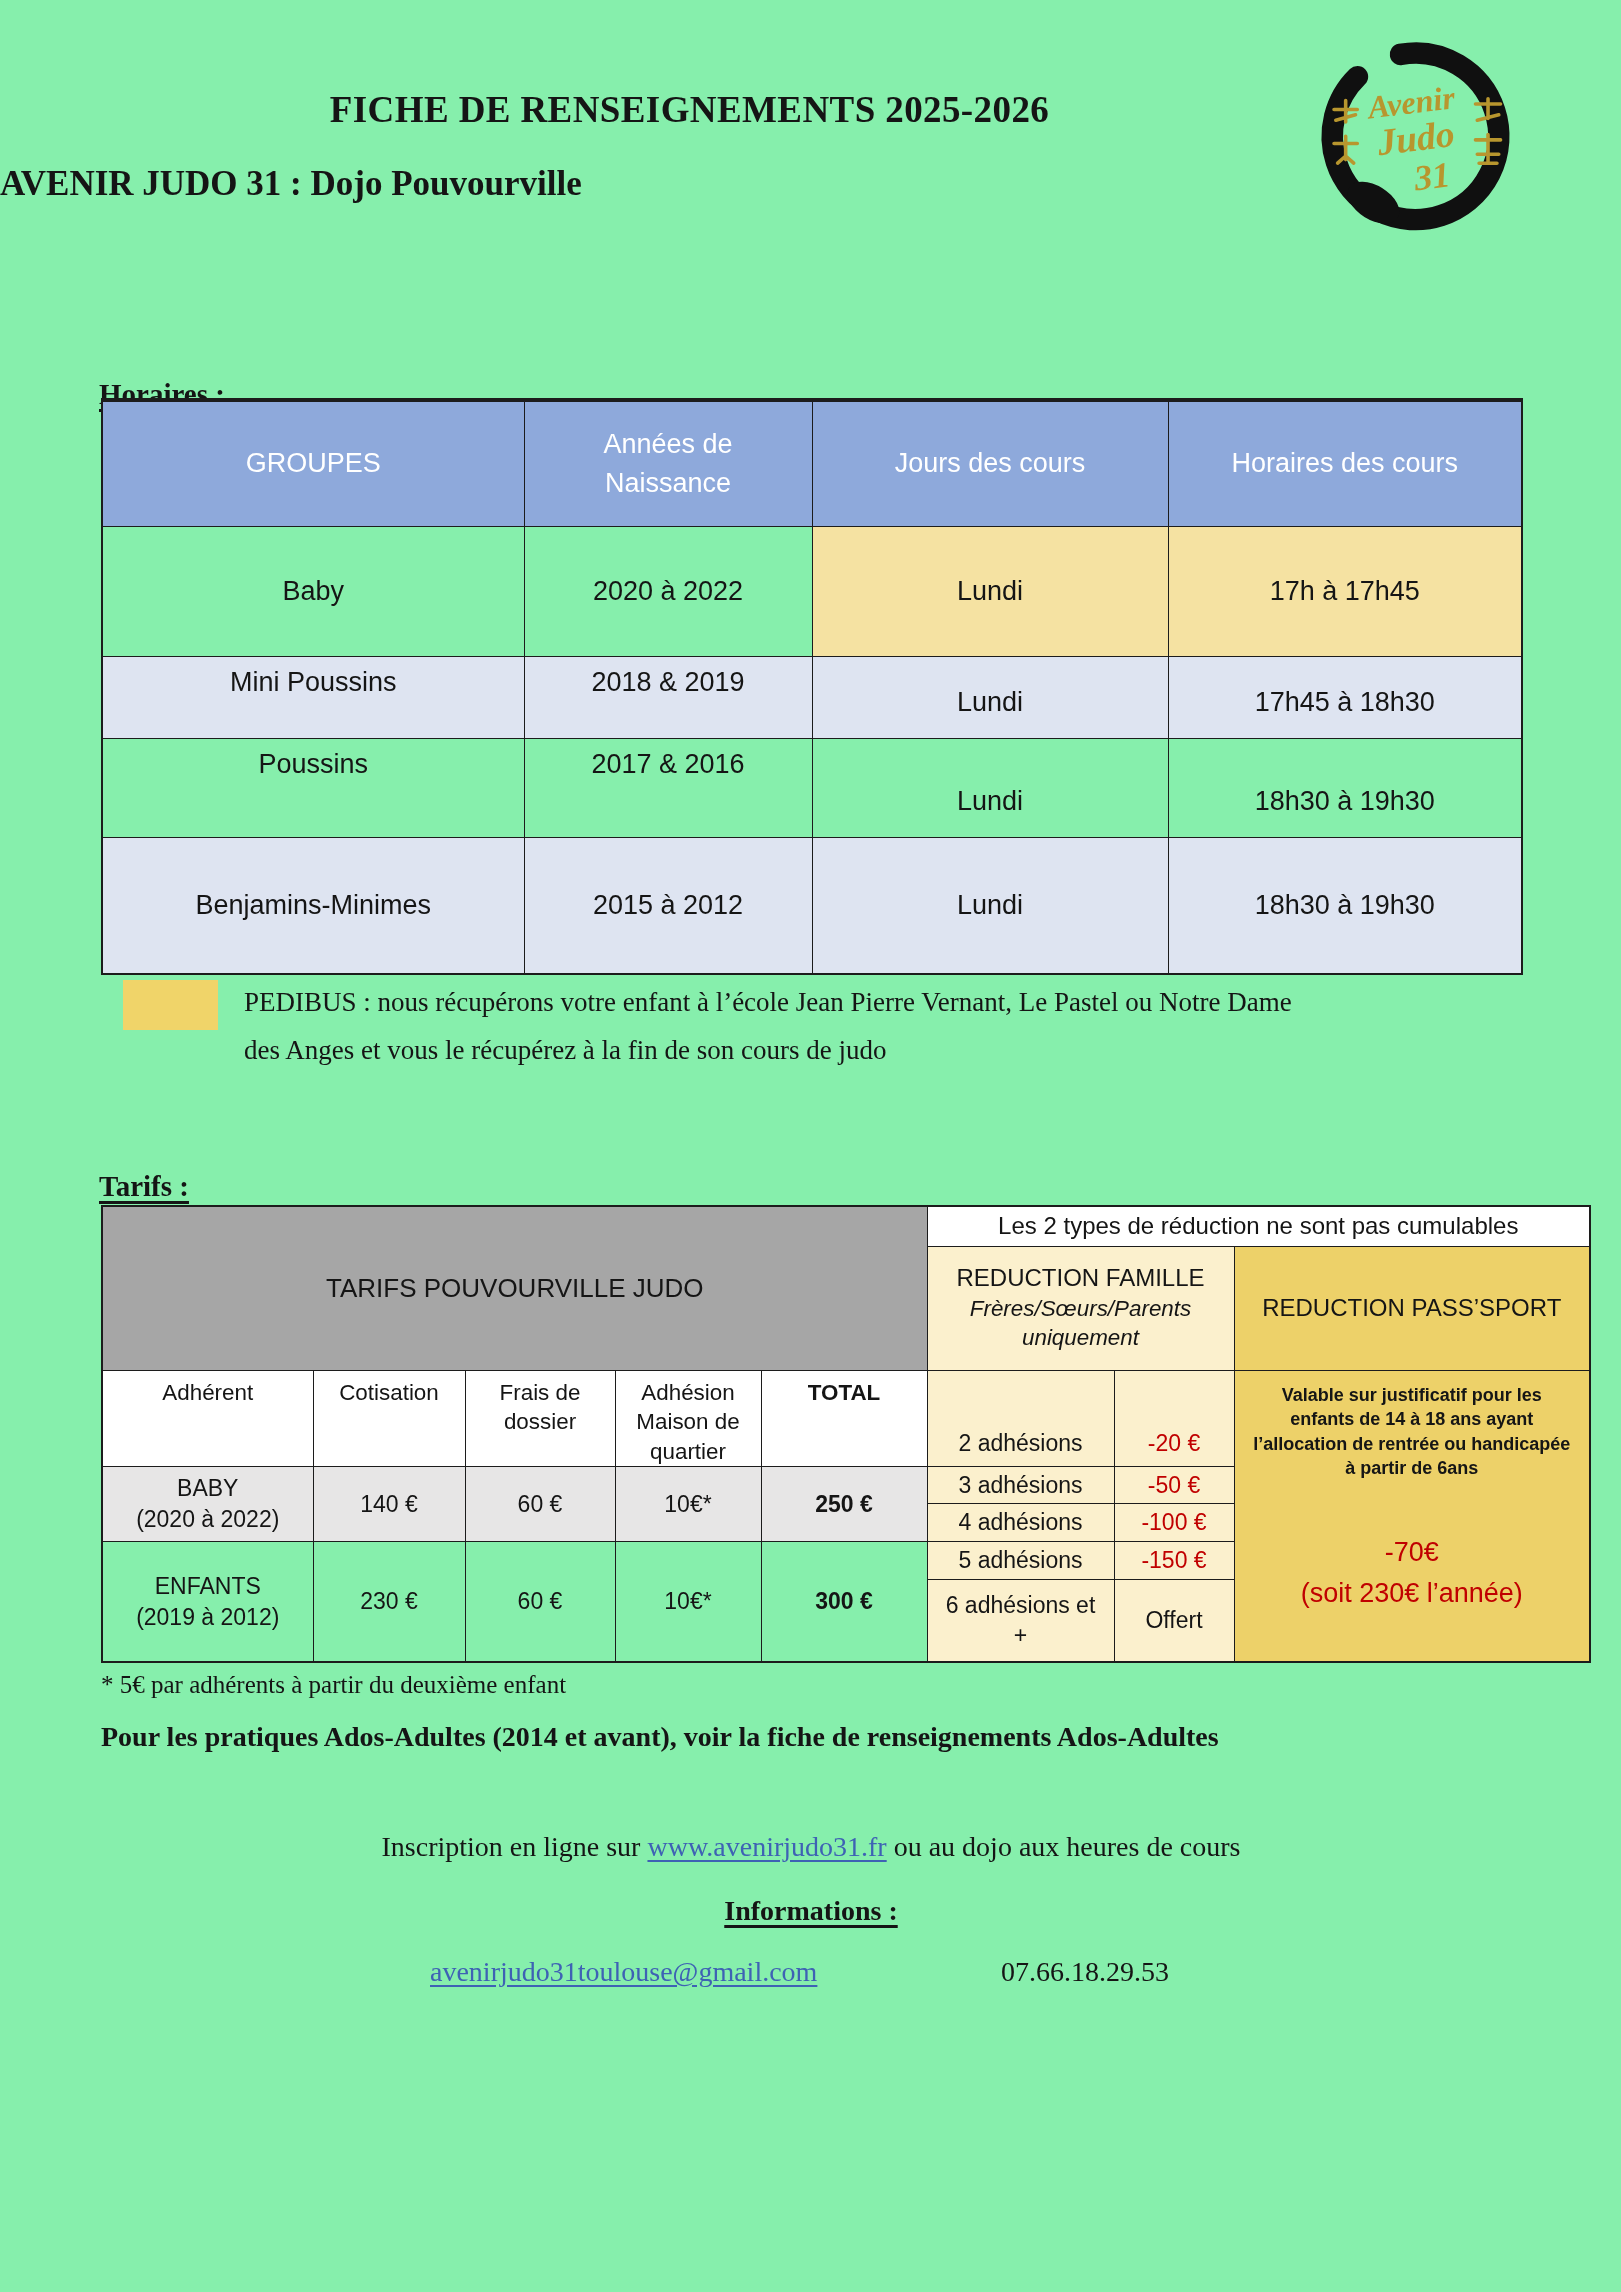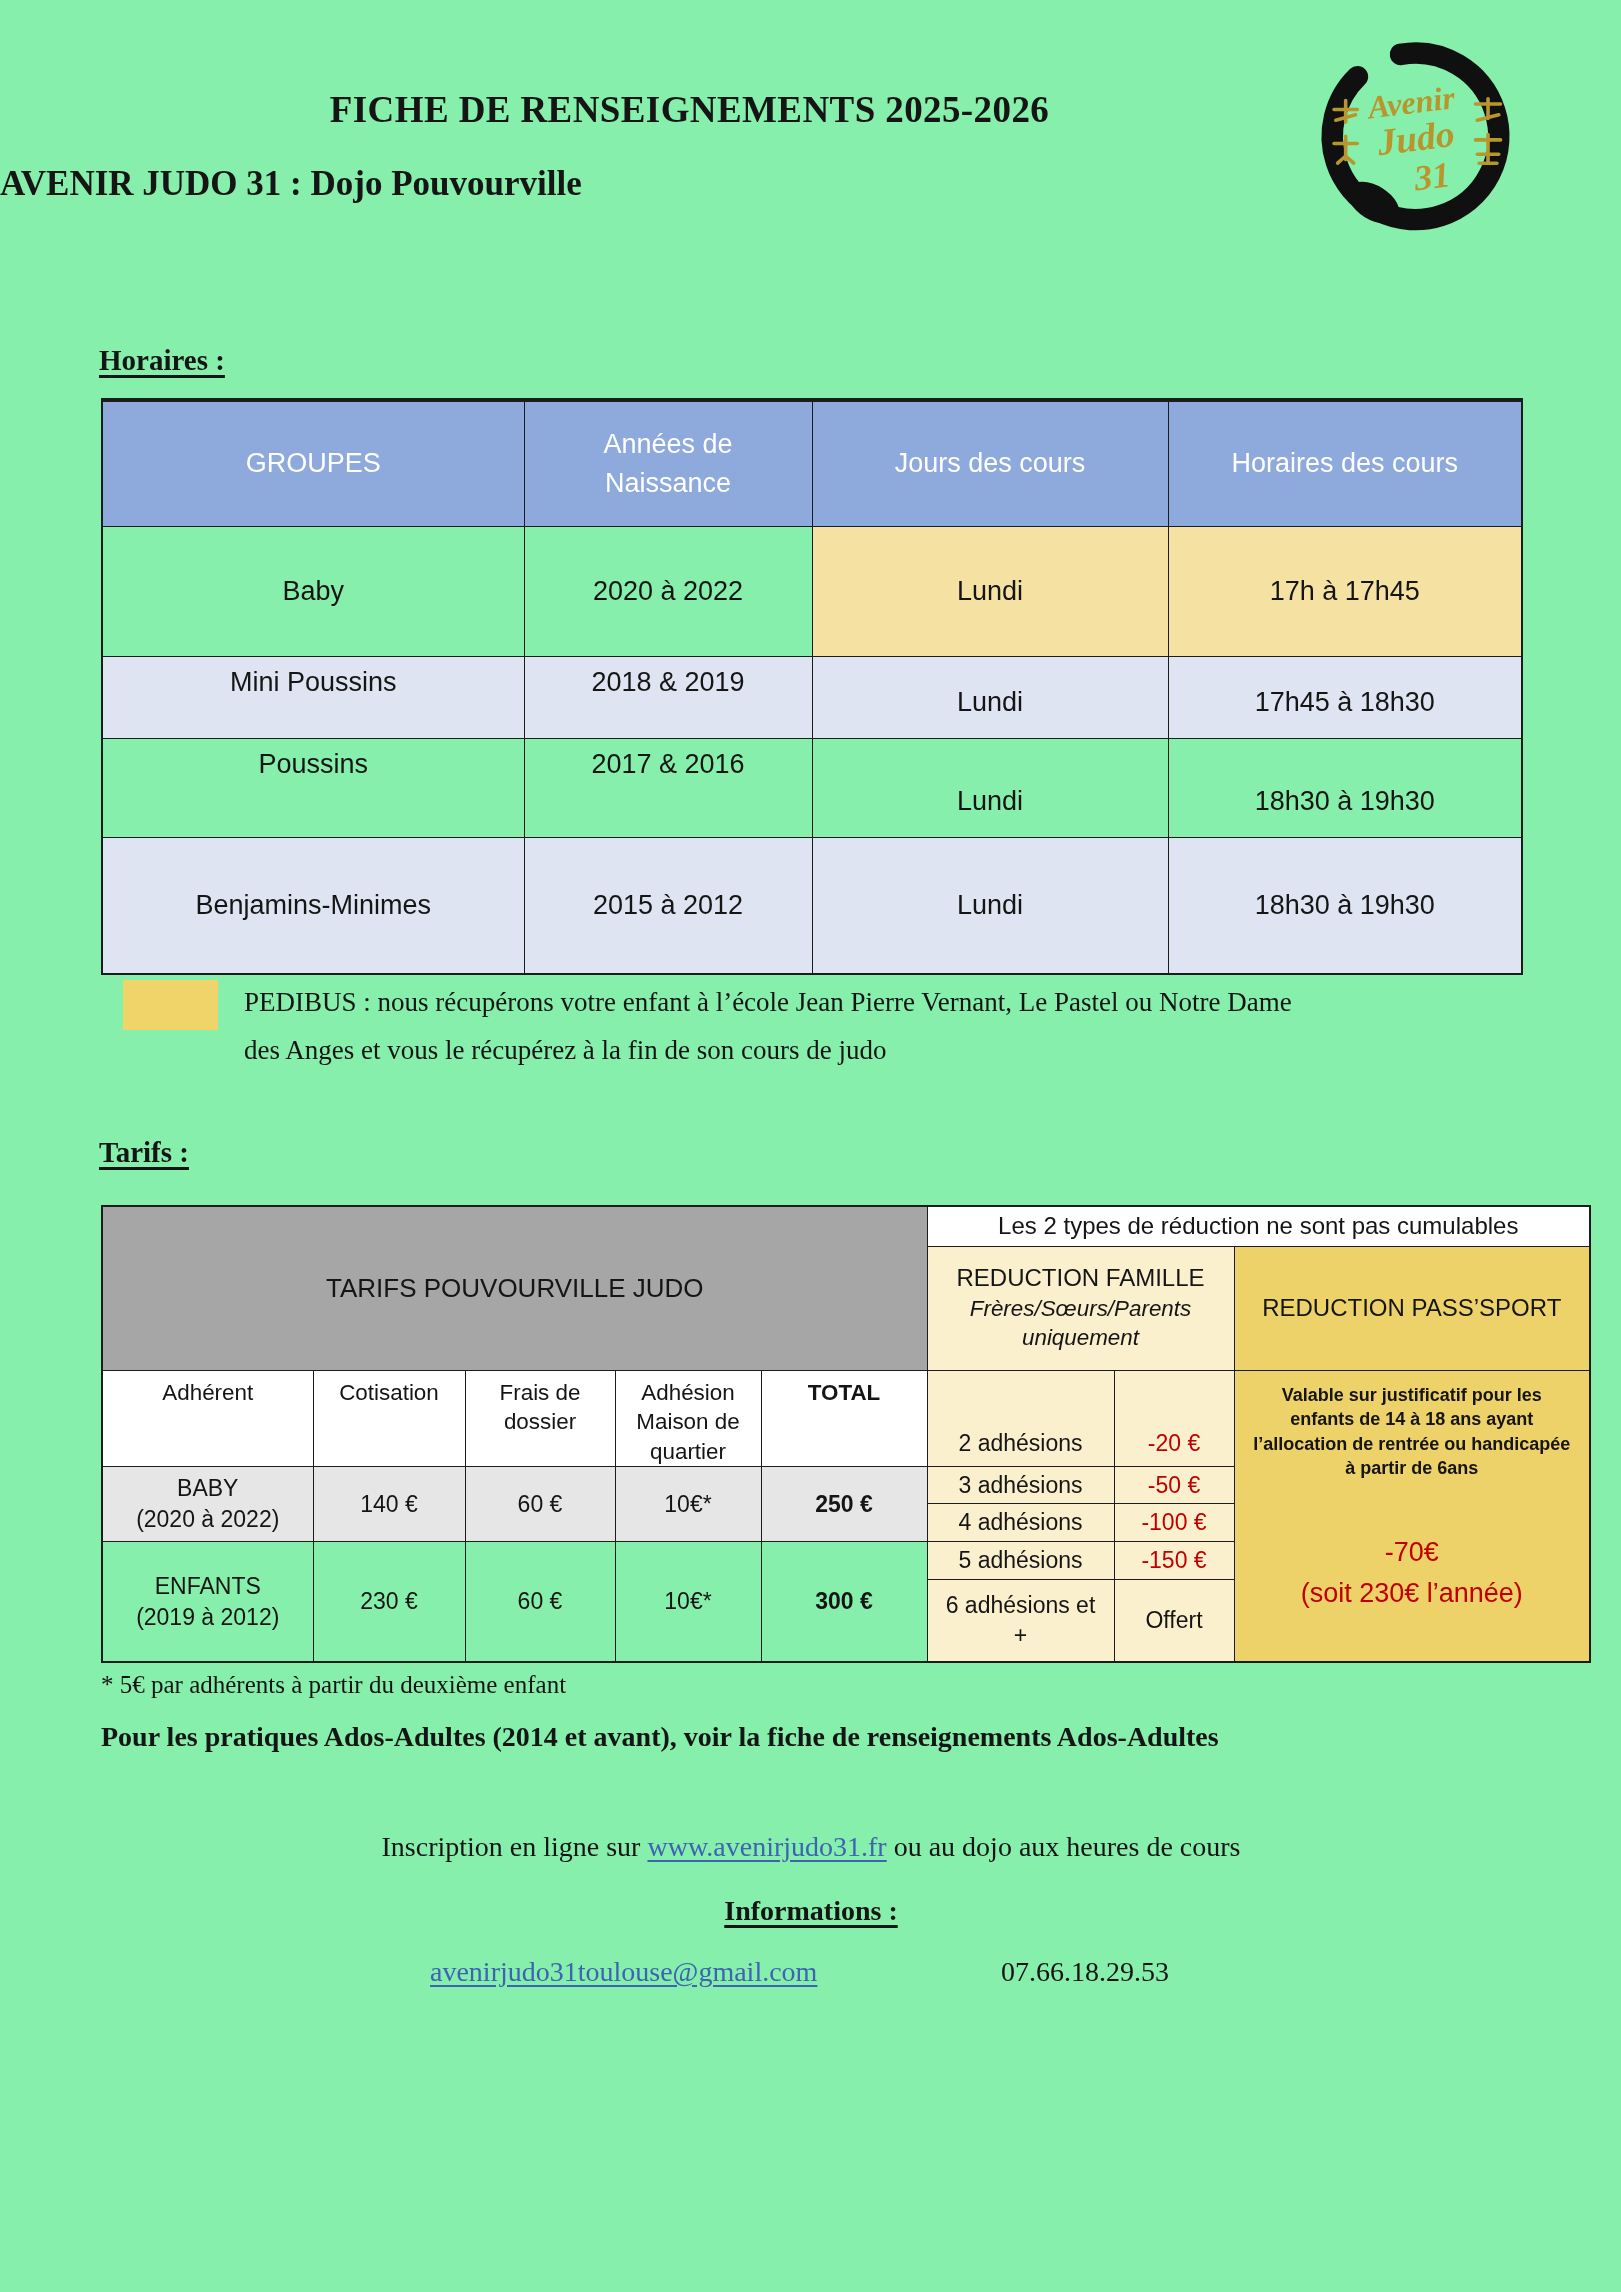--- a/index.html
+++ b/index.html
@@ -13,21 +13,21 @@
             font-size:37px; font-weight:bold; letter-spacing:0.4px; }
   .title2 { position:absolute; left:0; top:164px; width:1379px; text-align:left;
             font-size:35px; font-weight:bold; }
   .address { position:absolute; left:133px; top:222px; font-size:28px; }
   .u-label { text-decoration:underline; text-decoration-thickness:1.8px; text-underline-offset:4.5px; }
 
   .logo { left:1300px; top:27px; width:231px; height:224px; }
 
   
   .section-h { font-size:29px; font-weight:bold; text-decoration:underline;
-               text-decoration-thickness:2.7px; text-underline-offset:5.4px; }
+               text-decoration-thickness:2.7px; text-underline-offset:5.4px;margin-top:34px; }
   .h-horaires { left:99px; top:344px; }
   .h-tarifs   { left:99px; top:1136px; }
 
   
   table { border-collapse:collapse; table-layout:fixed; }
   .t1 { position:absolute; left:101px; top:398px; width:1420px;
         font-family:"Liberation Sans", sans-serif; font-size:27px; }
   .t1 th, .t1 td { border:1.8px solid #1c1c1c; text-align:center; vertical-align:middle; padding:0; }
   .t1 { border:2.7px solid #1c1c1c; border-top-width:4.5px; }
   .t1 thead th { background:#8EA9DB; color:#ffffff; font-weight:normal; }

